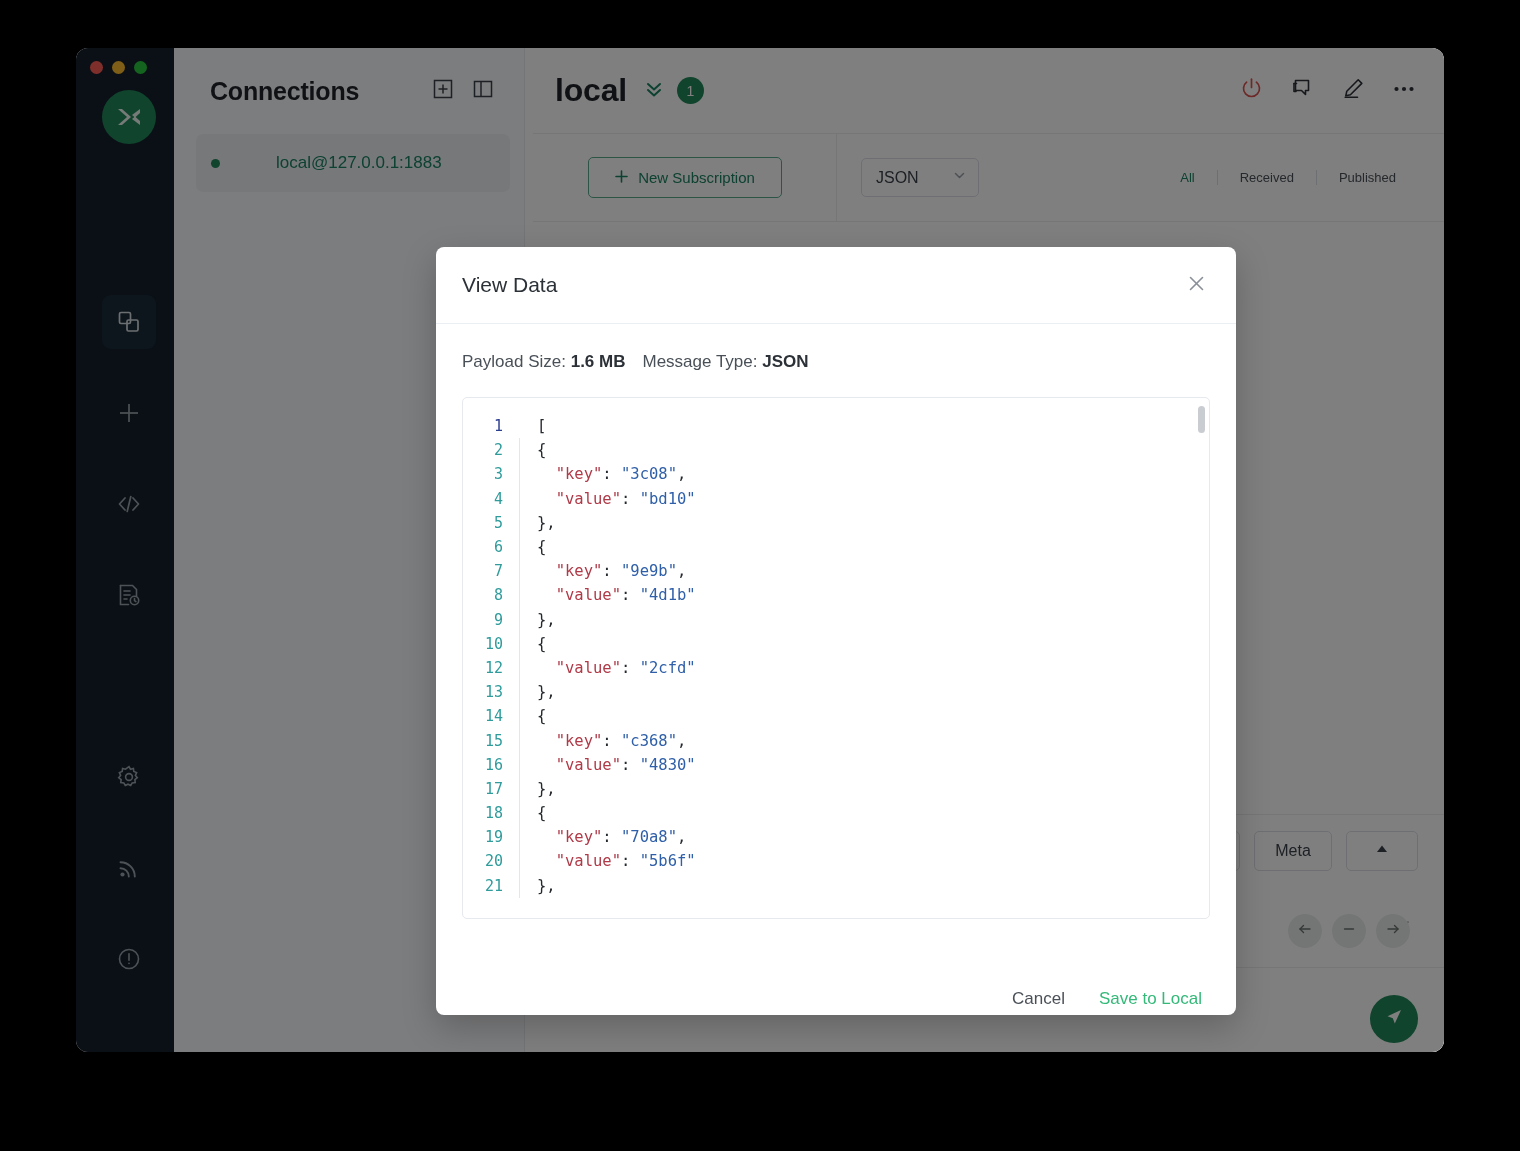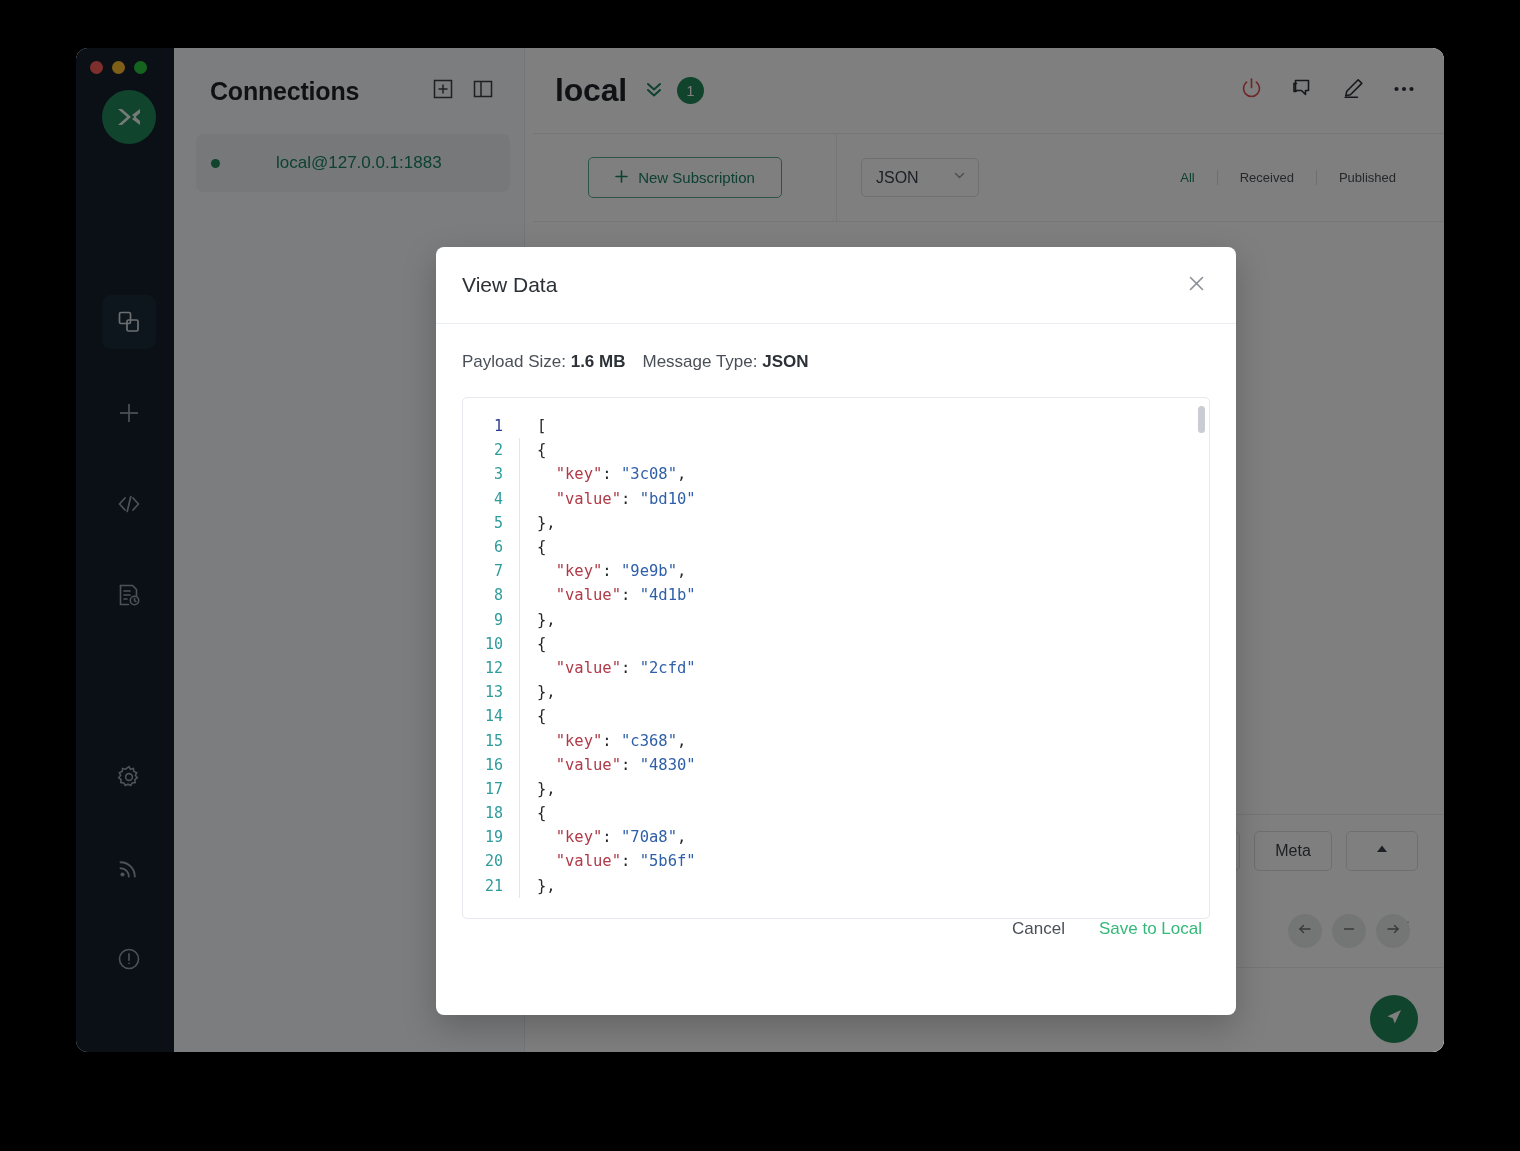--- a/index.html
+++ b/index.html
@@ -442,21 +442,21 @@
     position: absolute;
     right: 0; top: 3px;
     width: 7px; height: 27px;
     border-radius: 4px;
     background: #c9ccd1;
   }
 
   #dialog-footer {
     height: 96px;
     display: flex;
-    align-items: flex-start;
+    align-items: flex-end;
     justify-content: flex-end;
     padding: 0 34px 6px 0;
     gap: 34px;
   }
   #cancel-button {
     font-size: 17px;
     color: #4a5057;
     background: none;
     border: none;
     font-family: "Liberation Sans", sans-serif;

